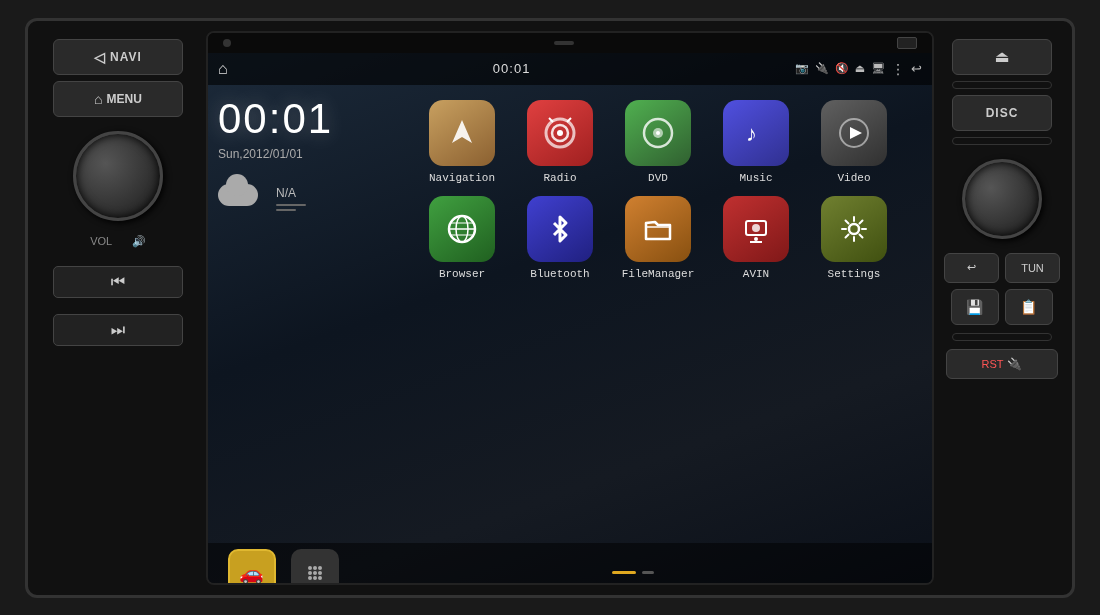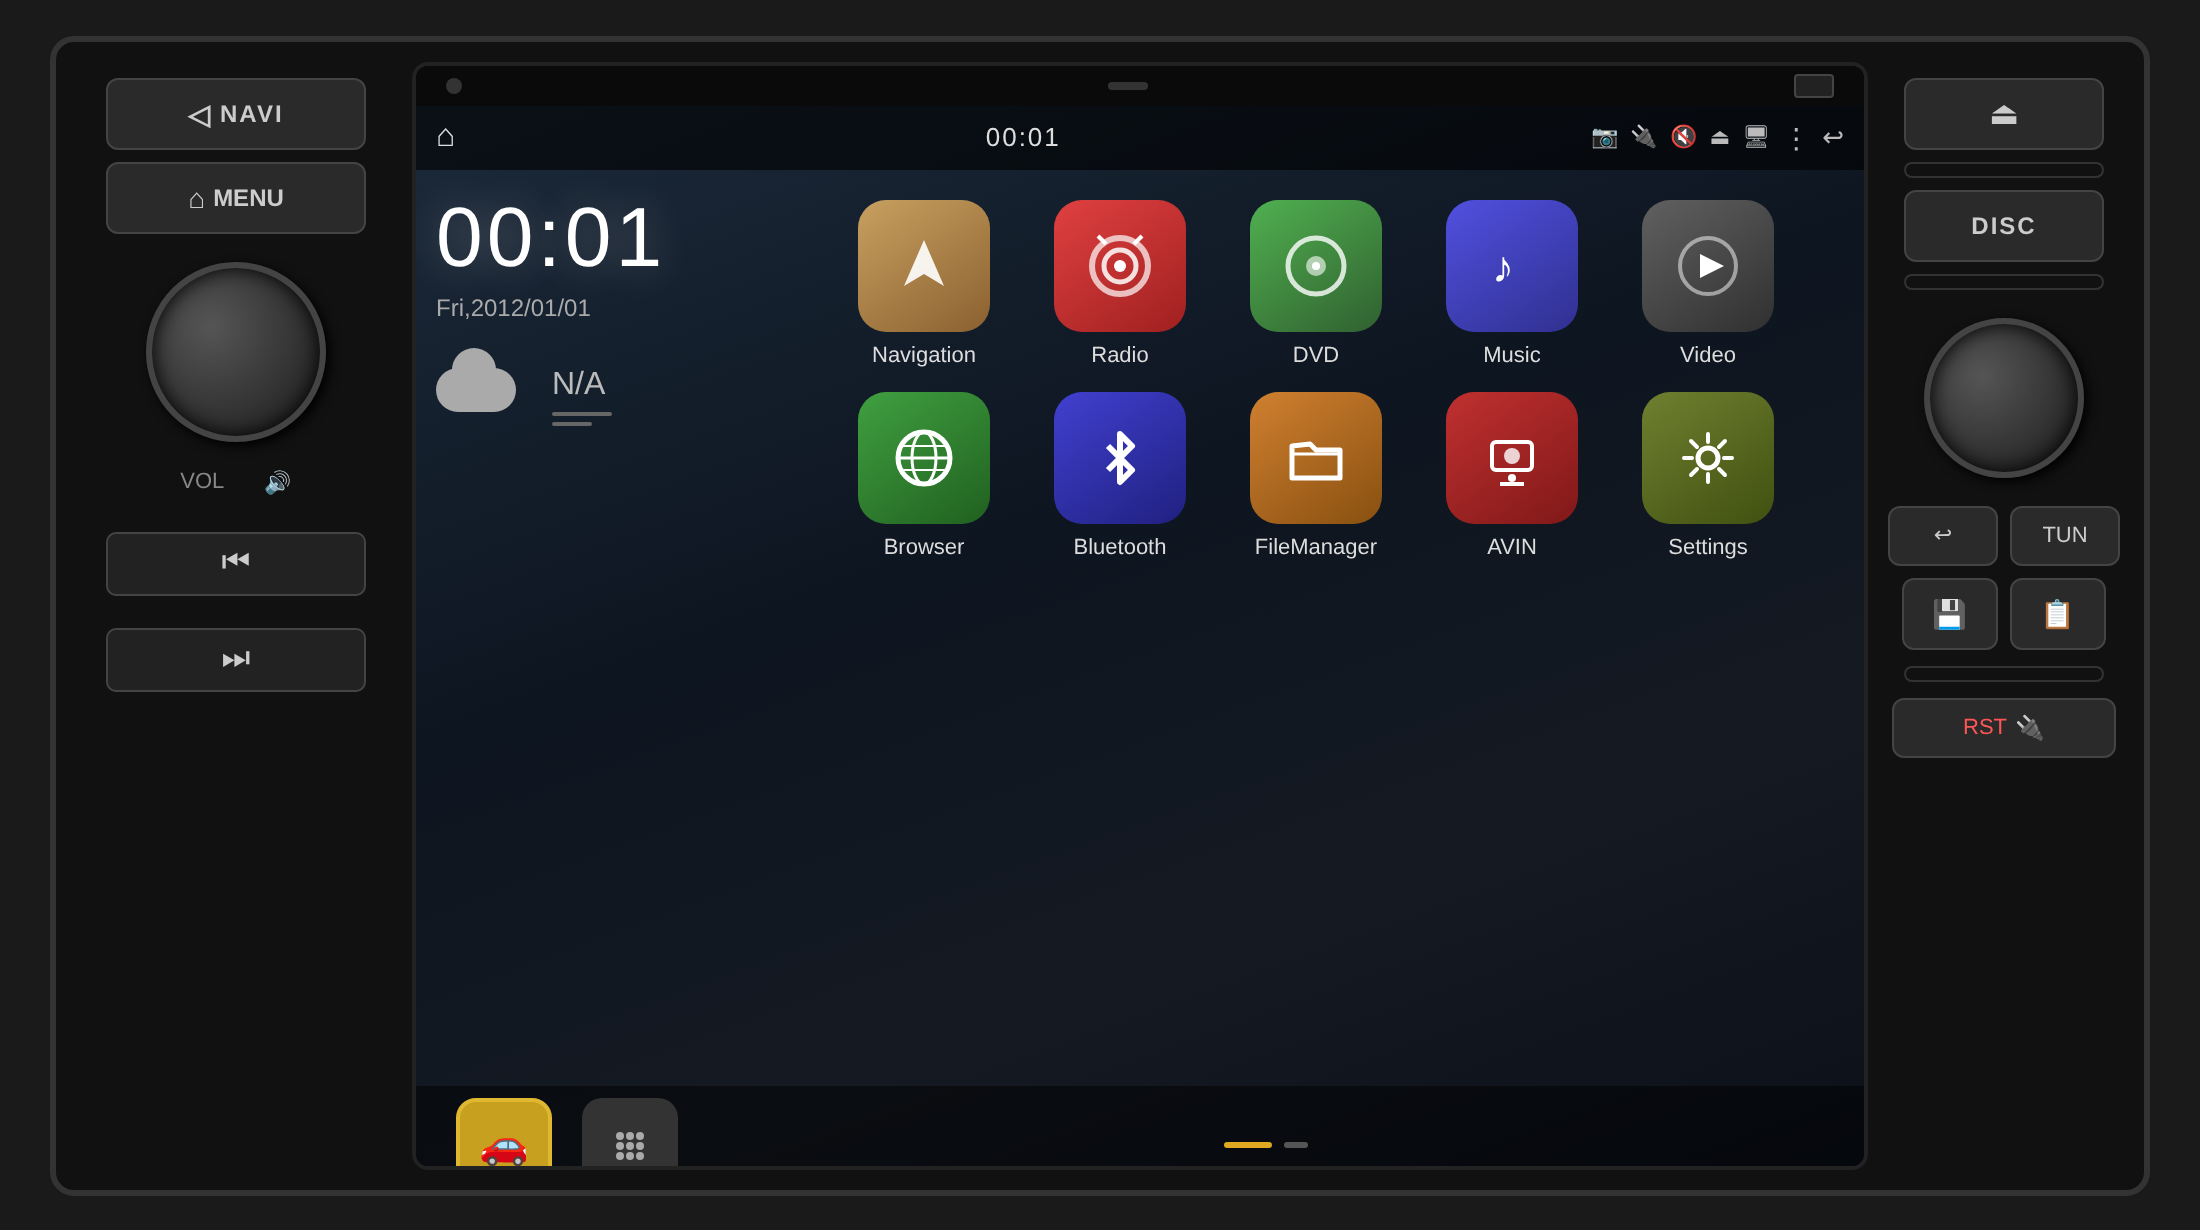--- a/index.html
+++ b/index.html
@@ -252,20 +252,21 @@
       font-size: 28px;
       color: white;
       position: relative;
       overflow: hidden;
     }
 
     .app-label {
       color: #ddd;
       font-size: 11px;
       text-align: center;
+      font-family: Liberation Mono, monospace;
     }
 
     
     .app-navigation { background: linear-gradient(145deg, #c8a060, #8b6030); }
     .app-radio { background: linear-gradient(145deg, #e04040, #a02020); }
     .app-dvd { background: linear-gradient(145deg, #50b050, #306030); }
     .app-music { background: linear-gradient(145deg, #5050e0, #303090); }
     .app-video { background: linear-gradient(145deg, #606060, #303030); }
     .app-browser { background: linear-gradient(145deg, #40a040, #206020); }
     .app-bluetooth { background: linear-gradient(145deg, #4040d0, #202080); }
@@ -467,27 +468,27 @@
           <span style="font-size:11px">🖥</span>
           <span style="font-size:14px;cursor:pointer">⋮</span>
           <span style="font-size:13px;cursor:pointer">↩</span>
         </div>
       </div>
 
       <div class="main-content">
 
         <div class="widget-area">
           <div class="clock-display">00:01</div>
-          <div class="date-display">Fri,2012/01/01</div>
+          <div class="date-display">Sun,2012/01/01</div>
           <div class="weather-widget">
             <div class="weather-icon">
               <div class="cloud"></div>
             </div>
             <div>
-              <div style="color:#bbb;font-size:16px">N/A</div>
+              <div style="color:#bbb;font-size:12px">N/A</div>
               <div class="weather-lines">
                 <div class="weather-line"></div>
                 <div class="weather-line"></div>
               </div>
             </div>
           </div>
         </div>
 
         <div class="app-grid-area">
 

